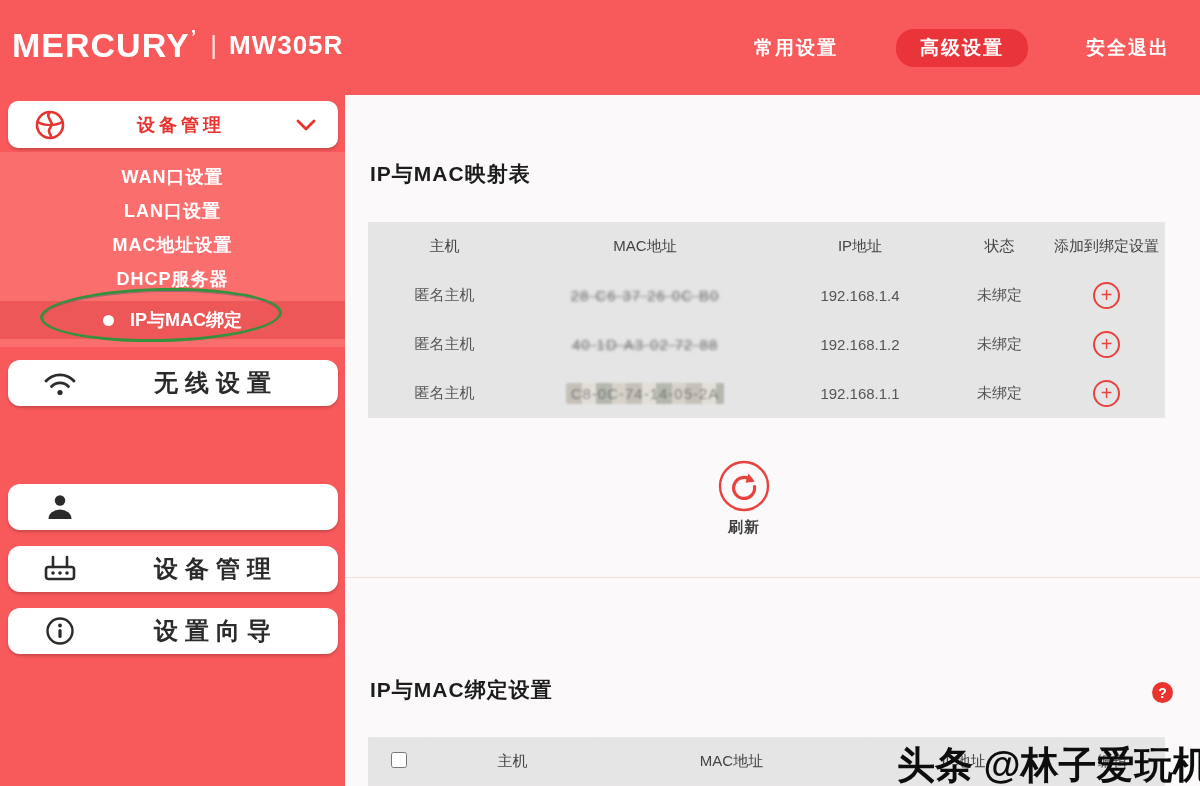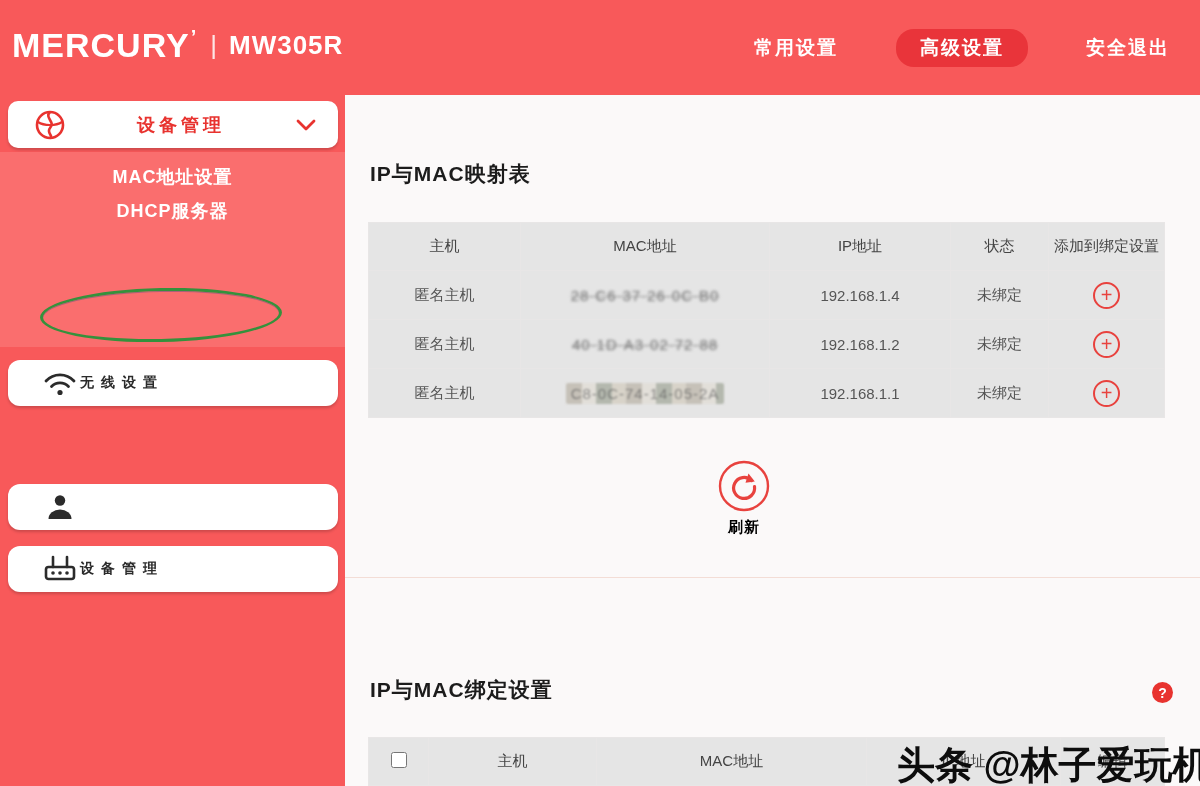--- a/index.html
+++ b/index.html
@@ -33,21 +33,21 @@
   .submenu .sub-active { height:38px; margin-top:5px; background:#ee5757; display:flex; align-items:center; justify-content:center;
                          gap:16px; color:#fff; font-size:18px; font-weight:700; cursor:pointer; }
   .submenu .dot { width:11px; height:11px; border-radius:50%; background:#fff; }
   .ellipse-note { position:absolute; left:40px; top:193px; width:242px; height:54px; border:3px solid #35913c;
                   border-radius:50%; transform:rotate(-1.2deg); pointer-events:none;
                   box-shadow:inset 0 1px 0 rgba(30,70,140,.35); }
 
   .side-card { position:absolute; left:8px; width:330px; height:46px; background:#fff; border-radius:12px;
                display:flex; align-items:center; box-shadow:0 2px 3px rgba(0,0,0,.18); cursor:pointer; }
   .side-card .sicon { margin-left:32px; width:40px; display:flex; justify-content:center; }
-  .side-card .slabel { flex:1; text-align:left; margin-right:60px; color:#2b2b2b; font-size:14px; font-weight:700; letter-spacing:7px; }
+  .side-card .slabel { flex:1; text-align:right; margin-right:60px; color:#2b2b2b; font-size:24px; font-weight:700; letter-spacing:7px; }
 
   
   .main { position:absolute; left:345px; top:95px; width:698px; height:691px; background:#fbf9f9; }
   .sec-title { position:absolute; left:25px; color:#1c1c1c; font-size:21px; font-weight:700; letter-spacing:1px; }
   .t1 { top:65px; }
   .t2 { top:581px; }
 
   table.grid { border-collapse:collapse; background:#e5e5e5; }
   table.grid th, table.grid td { border:1px solid #e8e6e6; text-align:center; font-weight:400; }
   table.grid th { color:#444; font-size:15px; height:48px; }
@@ -58,21 +58,21 @@
   .mac-blur { filter:blur(1.4px); color:#6f6f6f; text-decoration:line-through; text-decoration-color:#9a9a9a; letter-spacing:1px; }
   .mac-mosaic { display:inline-block; padding:2px 5px; border-radius:2px; letter-spacing:1px;
         background:repeating-linear-gradient(90deg,#c6c1b8 0 16px,#e2dfd9 16px 30px,#b4b8ae 30px 46px,#d8d3c9 46px 60px);
         color:rgba(90,90,90,.65); filter:blur(1.2px); }
 
   .plus-btn { display:inline-flex; width:27px; height:27px; border:2px solid #e8423e; border-radius:50%;
               align-items:center; justify-content:center; color:#e8423e; font-size:20px; font-weight:400; line-height:1;
               cursor:pointer; }
 
   .refresh { position:absolute; left:369px; top:363px; width:60px; text-align:center; cursor:pointer; }
-  .refresh .rlabel { margin-top:4px; color:#000000; font-size:15px; font-weight:700; letter-spacing:1px; }
+  .refresh .rlabel { margin-top:4px; color:#404040; font-size:15px; font-weight:700; letter-spacing:1px; }
 
   .divider { position:absolute; left:0; top:482px; width:855px; height:1px; background:#f3ddd6; }
 
   .help-btn { position:absolute; left:807px; top:587px; width:21px; height:21px; border-radius:50%; background:#e8332f;
               color:#fff; font-size:14px; font-weight:700; display:flex; align-items:center; justify-content:center; cursor:pointer; }
 
   .cbx { width:16px; height:16px; accent-color:#999; cursor:pointer; }
 
   .watermark { position:absolute; left:897px; top:740px; font-size:38px; font-weight:700; color:#0d0d0d;
                letter-spacing:0px; z-index:5; white-space:nowrap; }
@@ -110,22 +110,28 @@
       </span>
       <span class="nlabel">设备管理</span>
       <span class="chev">
         <svg width="20" height="12" viewBox="0 0 20 12">
             <polyline points="2,2 10,10 18,2" fill="none" stroke="#e8332f" stroke-width="2.8" stroke-linecap="round" stroke-linejoin="round"></polyline>
           </svg>
       </span>
     </div>
 
     <div class="submenu">
+      <div class="sub-item">WAN口设置</div>
+      <div class="sub-item">LAN口设置</div>
       <div class="sub-item">MAC地址设置</div>
       <div class="sub-item">DHCP服务器</div>
+      <div class="sub-active">
+        <span class="dot"></span>
+        <span>IP与MAC绑定</span>
+      </div>
     </div>
     <div class="ellipse-note"></div>
 
     <div class="side-card" style="top:265px;">
       <span class="sicon">
         <svg width="36" height="28" viewBox="0 0 36 28">
           <path d="M4 12 A19 19 0 0 1 32 12" fill="none" stroke="#2b2b2b" stroke-width="2.8" stroke-linecap="round"></path>
           <path d="M9.5 17.5 A12 12 0 0 1 26.5 17.5" fill="none" stroke="#2b2b2b" stroke-width="2.8" stroke-linecap="round"></path>
           <circle cx="18" cy="23.5" r="2.6" fill="#2b2b2b"></circle>
         </svg>
@@ -150,20 +156,30 @@
           <line x1="25" y1="3" x2="25" y2="13" stroke="#2b2b2b" stroke-width="2.6" stroke-linecap="round"></line>
           <rect x="4" y="13" width="28" height="12" rx="2.5" fill="none" stroke="#2b2b2b" stroke-width="2.6"></rect>
           <circle cx="11" cy="19" r="1.8" fill="#2b2b2b"></circle>
           <circle cx="18" cy="19" r="1.8" fill="#2b2b2b"></circle>
           <circle cx="25" cy="19" r="1.8" fill="#2b2b2b"></circle>
         </svg>
       </span>
       <span class="slabel">设备管理</span>
     </div>
 
+    <div class="side-card" style="top:513px;">
+      <span class="sicon">
+        <svg width="30" height="30" viewBox="0 0 30 30">
+          <circle cx="15" cy="15" r="12.5" fill="none" stroke="#2b2b2b" stroke-width="2.4"></circle>
+          <circle cx="15" cy="9.5" r="1.9" fill="#2b2b2b"></circle>
+          <rect x="13.4" y="13" width="3.2" height="9" rx="1.6" fill="#2b2b2b"></rect>
+        </svg>
+      </span>
+      <span class="slabel">设置向导</span>
+    </div>
   </div>
 
   <div class="main">
 
     <div class="sec-title t1">IP与MAC映射表</div>
 
     <table class="grid map-table">
       <colgroup>
           <col style="width:152px">
           <col style="width:249px">

